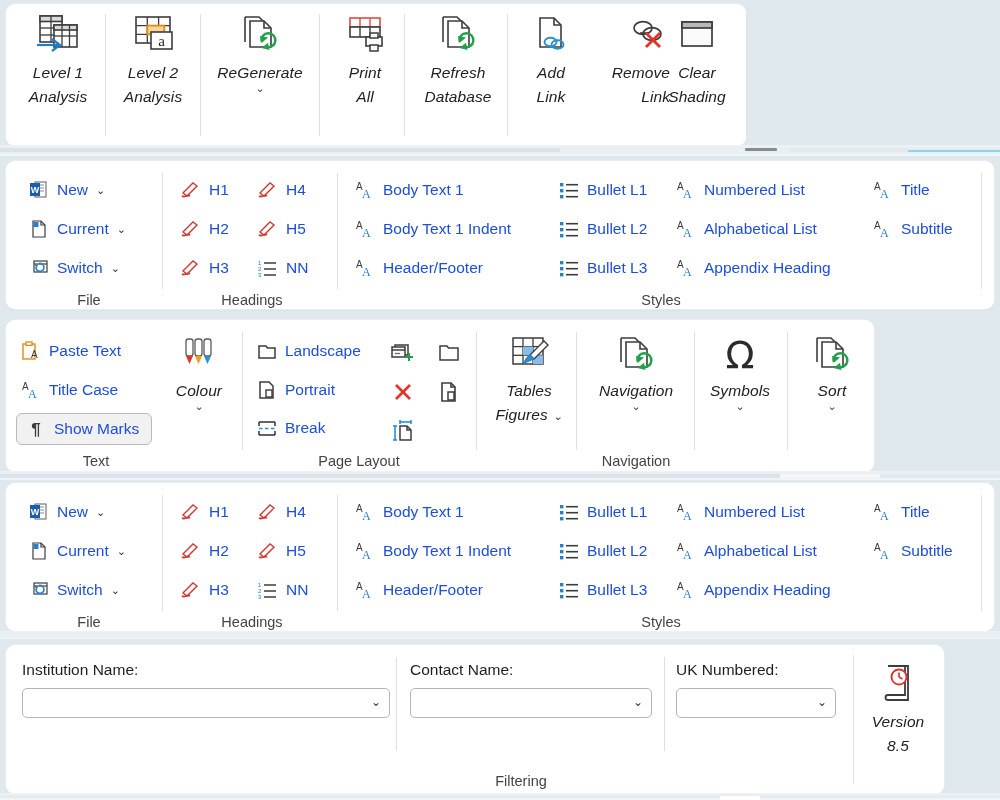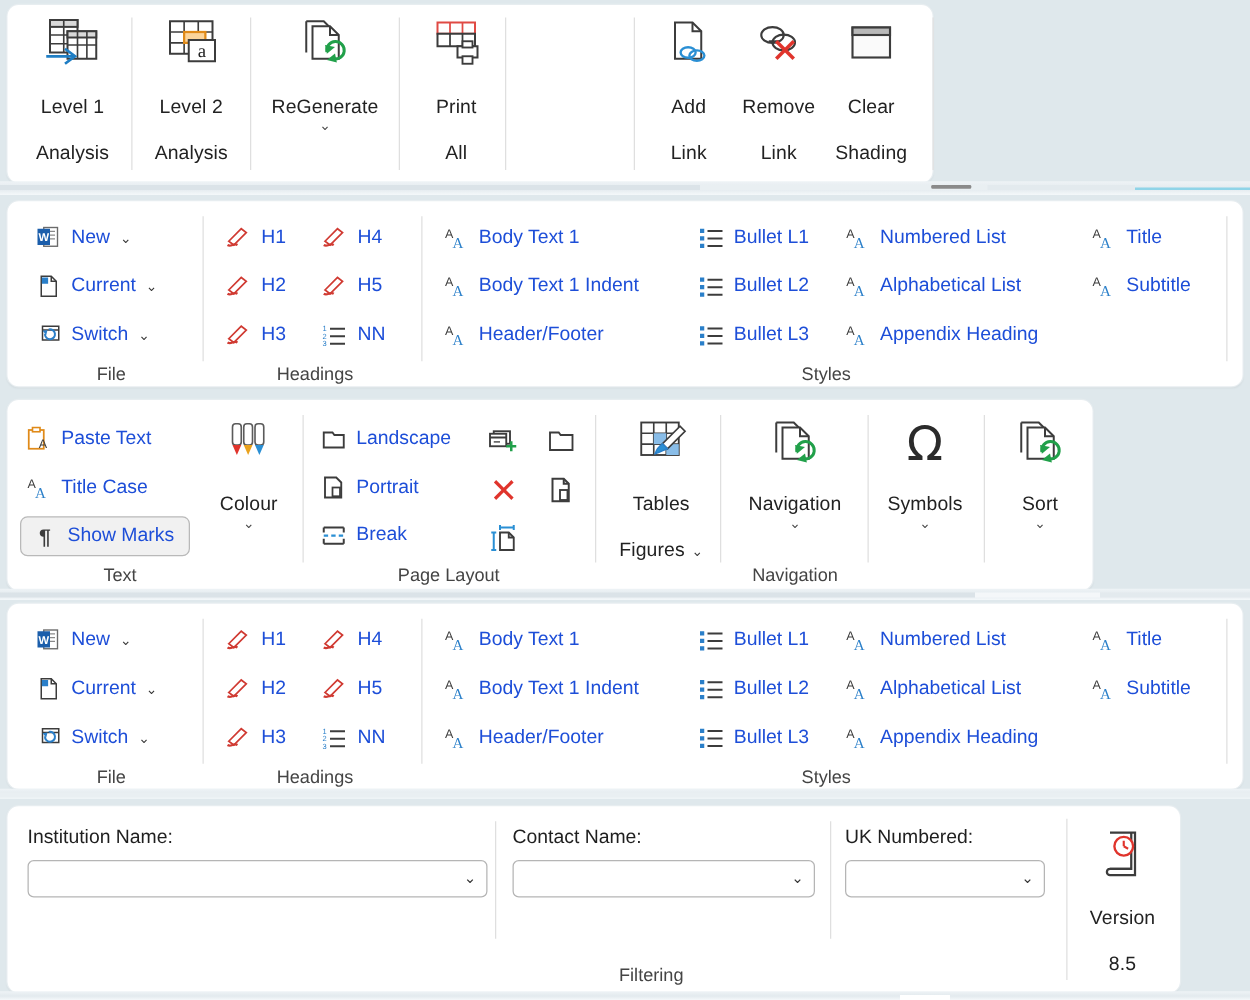--- a/index.html
+++ b/index.html
@@ -30,21 +30,21 @@
   .ghost-strip .gs-blue { position:absolute; top:5px; height:2px; background:#8fd4e8; }
   .bigbtn {
     position: absolute; top: 8px;
     display: flex; flex-direction: column; align-items: center;
     width: 96px;
     cursor: default;
   }
   .bigbtn .ic { height: 46px; display:flex; align-items:center; justify-content:center; }
   .bigbtn .lbl {
     font-size: 15.5px; line-height: 19px; text-align: center; color:#222;
-    margin-top: 18px; letter-spacing: .1px;
+    margin-top: 5px; letter-spacing: .1px; font-style: italic;
   }
   .caret { font-size: 11px; line-height: 11px; color:#444; margin-top:1px; }
 
   .sep { position: absolute; top: 10px; bottom: 10px; width: 1px; background: #dfdfdf; }
 
   
   .smallbtn {
     position: absolute; display:flex; align-items:center; gap:7px;
     height: 30px; padding: 0 4px; white-space: nowrap; cursor: default;
   }
@@ -155,37 +155,52 @@
           <rect x="28" y="19" width="8" height="5" fill="#fff" stroke="#3c3c3c" stroke-width="1.5"></rect>
           <rect x="28" y="31" width="8" height="6" fill="#fff" stroke="#3c3c3c" stroke-width="1.5"></rect>
         </svg>
       </span>
       <span class="lbl">Print</span>
       <span class="lbl">All</span>
     </div>
 
     <div class="sep" style="left:398px;"></div>
 
+    <div class="bigbtn" style="left:404px; width:96px;">
+      <span class="ic">
+        <svg width="44" height="42" viewBox="0 0 44 42">
+          <path d="M7 3 h14 l7 7 v9" fill="#fff" stroke="#3c3c3c" stroke-width="1.6"></path>
+          <path d="M7 3 v25" fill="none" stroke="#3c3c3c" stroke-width="1.6"></path>
+          <path d="M12 7 h14 l7 7 v19 h-21 z" fill="#fff" stroke="#3c3c3c" stroke-width="1.6"></path>
+          <path d="M26 7 v7 h7" fill="none" stroke="#3c3c3c" stroke-width="1.6"></path>
+          <path d="M23.5 27.5 a7 7 0 1 1 5 5.5" fill="none" stroke="#21a04a" stroke-width="2.4"></path>
+          <polygon points="22,22 30,23.5 23.5,29" fill="#21a04a"></polygon>
+          <polygon points="31.5,36 23.5,34 30,28.8" fill="#21a04a"></polygon>
+        </svg>
+      </span>
+      <span class="lbl">Refresh</span>
+      <span class="lbl">Database</span>
+    </div>
 
     <div class="sep" style="left:501px;"></div>
 
     <div class="bigbtn" style="left:501px; width:88px;">
       <span class="ic">
         <svg width="42" height="42" viewBox="0 0 42 42">
           <path d="M10 4 h14 l7 7 v22 h-21 z" fill="#fff" stroke="#3c3c3c" stroke-width="1.6"></path>
           <path d="M24 4 v7 h7" fill="none" stroke="#3c3c3c" stroke-width="1.6"></path>
           <ellipse cx="20.5" cy="28" rx="6" ry="4.2" fill="none" stroke="#2a8fd4" stroke-width="1.9"></ellipse>
           <ellipse cx="27.5" cy="30.5" rx="6" ry="4.2" fill="none" stroke="#2a8fd4" stroke-width="1.9"></ellipse>
         </svg>
       </span>
       <span class="lbl">Add</span>
       <span class="lbl">Link</span>
     </div>
 
-    <div class="bigbtn" style="left:570px; width:94px;">
+    <div class="bigbtn" style="left:570px; width:94px;align-items:flex-end;">
       <span class="ic">
         <svg width="44" height="42" viewBox="0 0 44 42">
           <ellipse cx="17" cy="14" rx="9" ry="6.3" fill="none" stroke="#3c3c3c" stroke-width="1.7"></ellipse>
           <ellipse cx="26" cy="20" rx="9" ry="6.3" fill="none" stroke="#3c3c3c" stroke-width="1.7"></ellipse>
           <line x1="14" y1="19" x2="22" y2="19" stroke="#3c3c3c" stroke-width="1.6"></line>
           <line x1="20" y1="19" x2="34" y2="33" stroke="#e0342c" stroke-width="2.8"></line>
           <line x1="34" y1="19" x2="20" y2="33" stroke="#e0342c" stroke-width="2.8"></line>
         </svg>
       </span>
       <span class="lbl">Remove</span>

